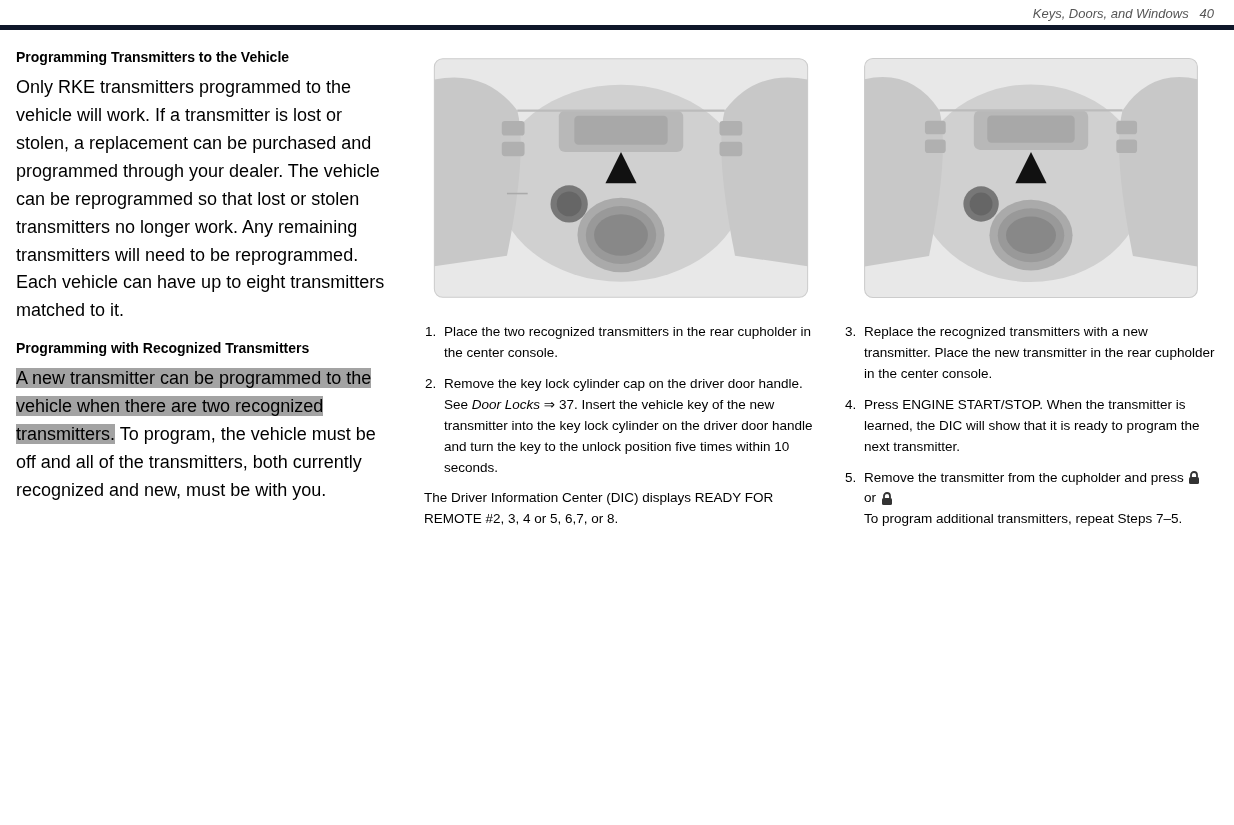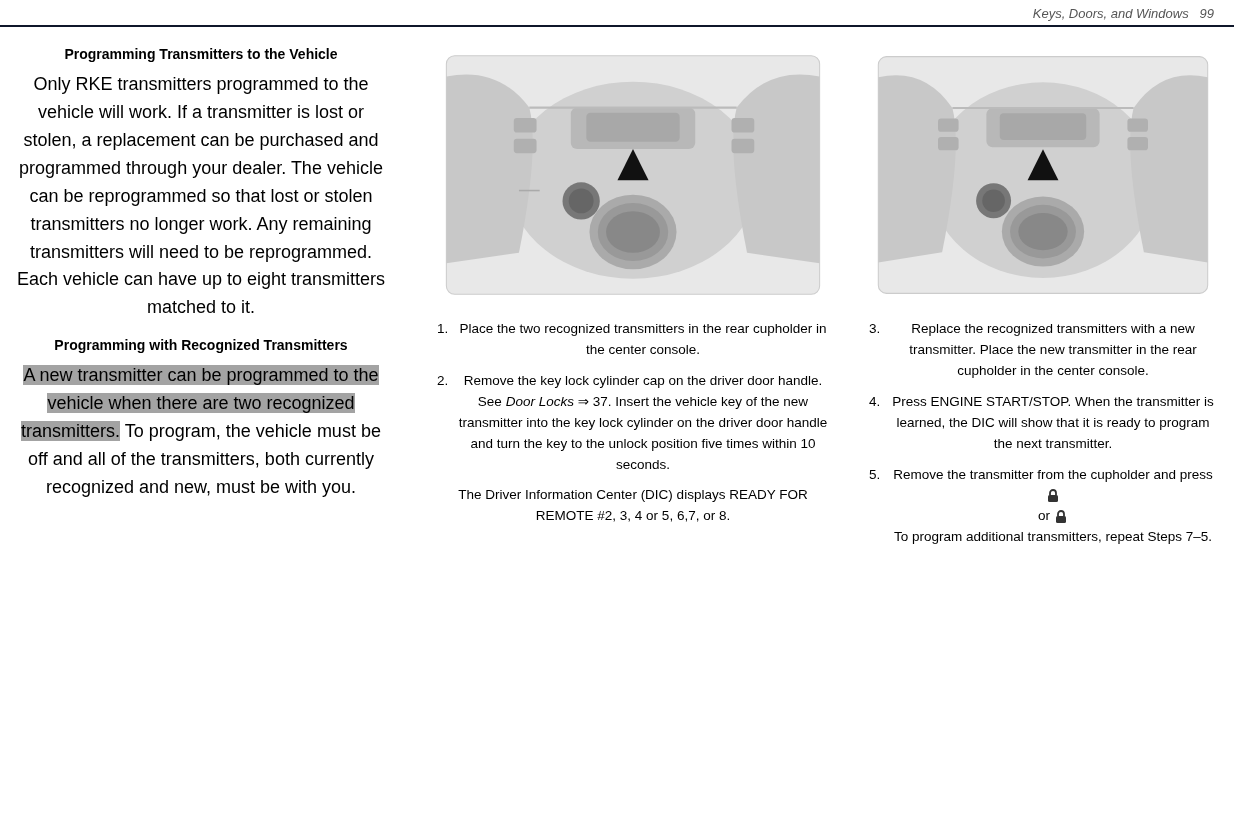--- a/index.html
+++ b/index.html
@@ -10,36 +10,35 @@
       color: #000;
       width: 1234px;
       min-height: 825px;
     }
 
     .page-header {
       display: flex;
       justify-content: flex-end;
       align-items: center;
       padding: 6px 20px 4px 20px;
-      border-bottom: 2px solid #0f172a;
+      border-bottom: 5px solid #0f172a;
       font-size: 13px;
       color: #555;
       font-style: italic;
     }
 
     .page-header span {
       font-size: 13px;
     }
 
     .content-area {
       display: flex;
       flex-direction: row;
       padding: 18px 16px 16px 16px;
-      gap: 12px;
-      text-align: center;
+      gap: 0;
     }
 
     
     .left-col {
       width: 390px;
       flex-shrink: 0;
       padding-right: 20px;
     }
 
     .section-title {
@@ -117,21 +116,21 @@
       height: 14px;
       vertical-align: middle;
     }
   </style>
 </head>
 <body>
 
 <div class="page-header">
   <span>Keys, Doors, and Windows</span>
   &nbsp;&nbsp;&nbsp;
-  <span>99</span>
+  <span>40</span>
 </div>
 
 <div class="content-area">
 
   <div class="left-col">
     <p class="section-title">Programming Transmitters to the Vehicle</p>
     <p class="body-text">Only RKE transmitters programmed to the vehicle will work. If a transmitter is lost or stolen, a replacement can be purchased and programmed through your dealer. The vehicle can be reprogrammed so that lost or stolen transmitters no longer work. Any remaining transmitters will need to be reprogrammed. Each vehicle can have up to eight transmitters matched to it.</p>
     <p class="section-title">Programming with Recognized Transmitters</p>
     <p class="body-text">
       <span class="highlight">A new transmitter can be programmed to the vehicle when there are two recognized transmitters.</span><span> To program, the vehicle must be off and all of the transmitters, both currently recognized and new, must be with you.</span>

